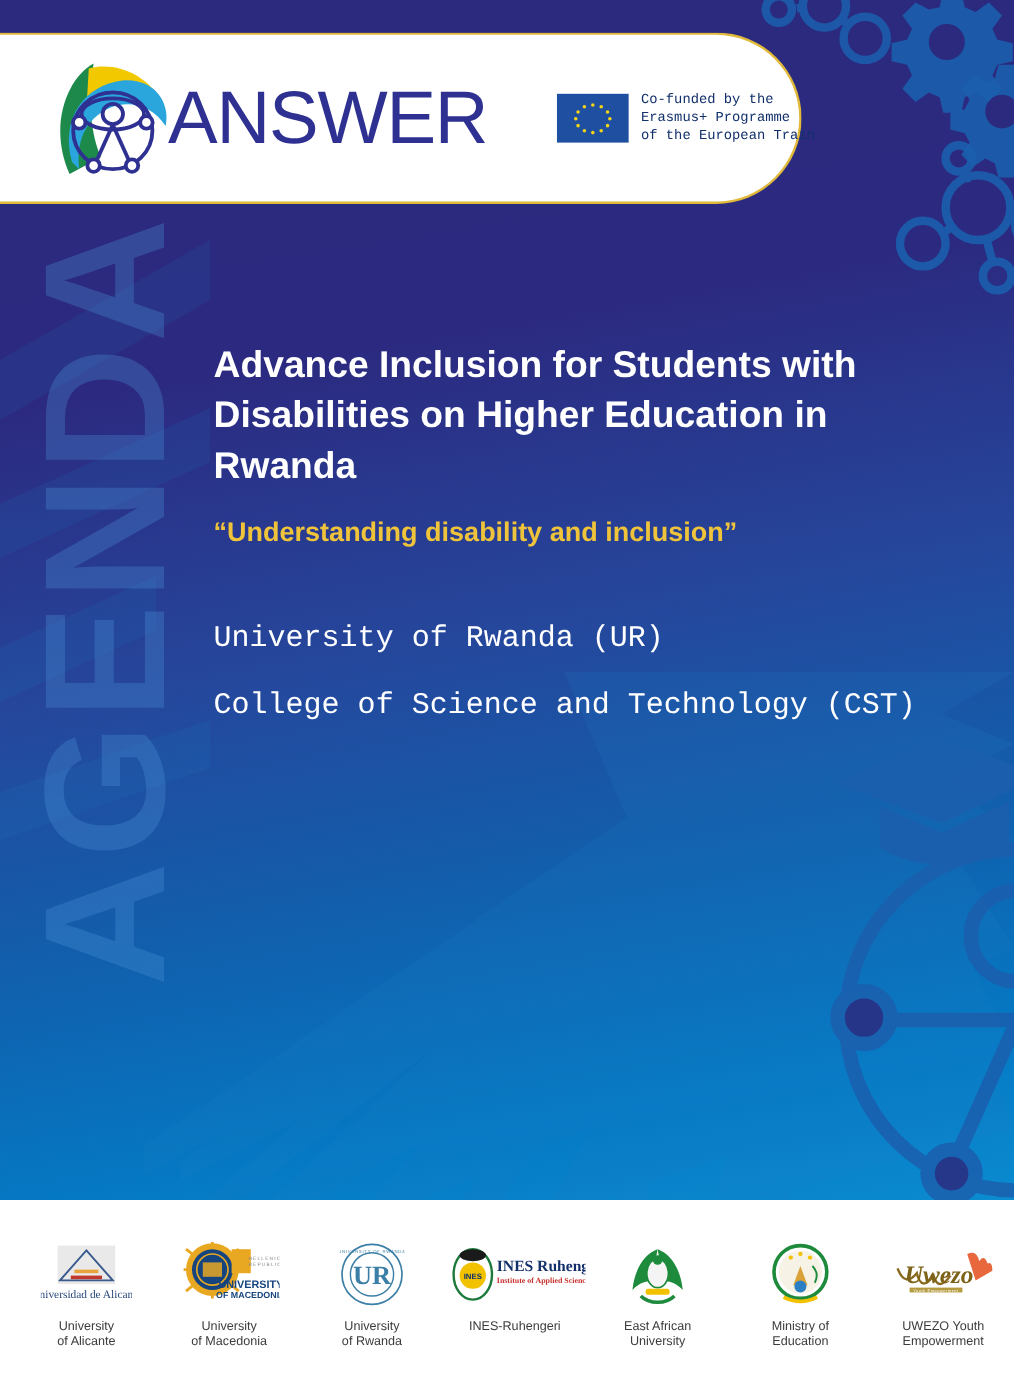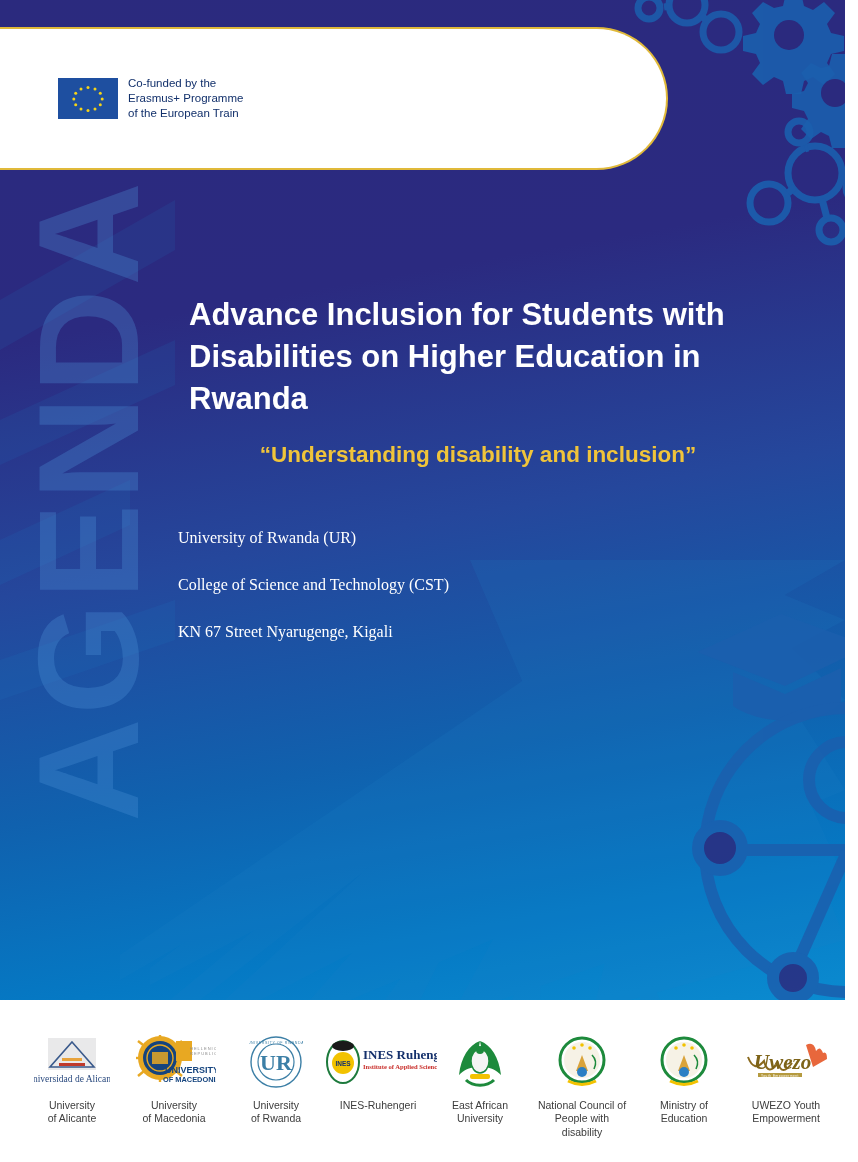--- a/index.html
+++ b/index.html
@@ -112,41 +112,41 @@
   }
 
   .eu-block {
     display: flex;
     align-items: center;
     margin-left: 58px;
   }
   .eu-flag { width: 60px; height: 41px; flex: 0 0 auto; }
   .eu-lines {
     margin-left: 10px;
-    font-family: Liberation Sans, sans-serif;
+    font-family: Liberation Mono, monospace;
     font-size: 11.5px;
     line-height: 1.32;
     color: #12306b;
     white-space: nowrap;
   }
 
   
   .content {
     position: absolute;
     left: 178px;
     top: 283px;
     width: 600px;
   }
   .main-title {
     font-family: "Liberation Sans", sans-serif;
     font-size: 31px;
     font-weight: 700;
     color: #ffffff;
     line-height: 1.36;
-    margin: 11px;
+    margin: 0;
     max-width: 540px;
   }
   .subtitle {
     font-family: "Liberation Sans", sans-serif;
     font-size: 24.5px;
     font-weight: 700;
     color: #f0c43a;
     margin: 27px 0 0 0;
     line-height: 1.3;
   }
@@ -155,38 +155,37 @@
     vertical-align: super;
     line-height: 0;
   }
   .theme {
     font-family: "Liberation Sans", sans-serif;
     font-size: 22.5px;
     font-weight: 700;
     color: #f0c43a;
     margin: 20px 0 0 0;
     line-height: 1.3;
-    text-align: center;
   }
   .dates {
     font-family: "Liberation Sans", sans-serif;
     font-size: 22px;
     font-weight: 600;
     color: #ffffff;
     margin: 64px 0 0 0;
     line-height: 1.3;
   }
   .venue {
     margin: 60px 0 0 0;
     padding: 0;
     list-style: none;
   }
   .venue li {
-    font-family: Liberation Serif, serif;
-    font-size: 16px;
+    font-family: Liberation Mono, monospace;
+    font-size: 25px;
     font-weight: 400;
     color: #ffffff;
     line-height: 1;
     margin-bottom: 31px;
   }
 
   
   .footer {
     position: absolute;
     left: 0;
@@ -293,20 +292,39 @@
         <circle cx="208" cy="378" r="20" fill="#2b2a7e"></circle>
       </g>
     </svg>
 
     <div class="agenda-wrap">
       <div class="agenda-text">AGENDA</div>
     </div>
 
     <div class="header-card">
 
+      <div class="answer-logo">
+        <svg class="answer-mark" viewBox="0 0 102 100">
+          <path d="M14,96 C-4,56 12,16 34,4 C30,30 30,58 40,82 Z" fill="#1d8a4c"></path>
+          <path d="M30,8 C54,2 78,14 90,34 C66,26 44,30 28,42 Z" fill="#f2c900"></path>
+          <path d="M16,86 C6,50 26,22 58,18 C88,16 98,40 94,56 C80,34 52,32 34,50 C24,60 20,74 22,92 Z" fill="#2ba6dd"></path>
+          <g fill="none" stroke="#2e3192" stroke-width="3.2">
+            <ellipse cx="50" cy="60" rx="33" ry="32"></ellipse>
+            <ellipse cx="50" cy="46" rx="26" ry="13"></ellipse>
+            <circle cx="50" cy="46" r="8.5"></circle>
+            <circle cx="22" cy="53" r="5.2" fill="#ffffff"></circle>
+            <circle cx="78" cy="53" r="5.2" fill="#ffffff"></circle>
+            <line x1="50" y1="55" x2="36" y2="86"></line>
+            <line x1="50" y1="55" x2="64" y2="86"></line>
+            <circle cx="34" cy="89" r="5.2" fill="#ffffff"></circle>
+            <circle cx="66" cy="89" r="5.2" fill="#ffffff"></circle>
+          </g>
+        </svg>
+        <span class="answer-word">ANSWER</span>
+      </div>
 
       <div class="eu-block">
         <svg class="eu-flag" viewBox="0 0 60 41">
           <rect width="60" height="41" fill="#1e4fa0"></rect>
           <g fill="#f5d417">
             <circle cx="30" cy="9.5" r="1.5"></circle>
             <circle cx="37" cy="11" r="1.5"></circle>
             <circle cx="42.3" cy="15.3" r="1.5"></circle>
             <circle cx="44.2" cy="21" r="1.5"></circle>
             <circle cx="42.3" cy="26.7" r="1.5"></circle>
@@ -330,21 +348,20 @@
     <div class="content">
       <h1 class="main-title">Advance Inclusion for Students with Disabilities on Higher Education in Rwanda</h1>
 
 
       <p class="theme">“Understanding disability and inclusion”</p>
 
 
       <ul class="venue">
         <li>University of Rwanda (UR)</li>
         <li>College of Science and Technology (CST)</li>
-        <li>KN 67 Street Nyarugenge, Kigali</li>
       </ul>
     </div>
   </div>
 
   <div class="footer">
 
     <div class="partner">
       <div class="partner-logo">
         <svg width="76" height="52" viewBox="0 0 76 52">
           <rect x="14" y="2" width="48" height="32" fill="#e9e9ea"></rect>
@@ -423,56 +440,37 @@
           <ellipse cx="29" cy="26" rx="9" ry="12" fill="#f4f4f4" stroke="#1d8a3c" stroke-width="1.4"></ellipse>
           <circle cx="29" cy="15" r="4" fill="#1d8a3c"></circle>
           <rect x="19" y="39" width="20" height="5" rx="2" fill="#f2c200"></rect>
           <path d="M15,45 C22,52 36,52 43,45" fill="none" stroke="#1d8a3c" stroke-width="3"></path>
         </svg>
       </div>
       <div class="partner-name">East African
 University</div>
     </div>
 
+
     <div class="partner">
       <div class="partner-logo">
         <svg width="56" height="54" viewBox="0 0 56 54">
           <circle cx="28" cy="25" r="22" fill="none" stroke="#1d8a3c" stroke-width="3"></circle>
           <circle cx="28" cy="25" r="18" fill="#f6f2e6"></circle>
           <g fill="#f2c200">
             <circle cx="20" cy="13" r="1.8"></circle>
               <circle cx="28" cy="10" r="1.8"></circle>
               <circle cx="36" cy="13" r="1.8"></circle>
           </g>
           <path d="M22,36 l6,-16 l6,16 z" fill="#d9a33a"></path>
           <circle cx="28" cy="37" r="5" fill="#2b7fc4"></circle>
           <path d="M38,20 q6,6 2,14" fill="none" stroke="#1d8a3c" stroke-width="1.6"></path>
           <path d="M14,46 q14,7 28,0" fill="none" stroke="#f2c200" stroke-width="3"></path>
         </svg>
       </div>
-      <div class="partner-name">National Council of
-People with disability</div>
-    </div>
-
-    <div class="partner">
-      <div class="partner-logo">
-        <svg width="56" height="54" viewBox="0 0 56 54">
-          <circle cx="28" cy="25" r="22" fill="none" stroke="#1d8a3c" stroke-width="3"></circle>
-          <circle cx="28" cy="25" r="18" fill="#f6f2e6"></circle>
-          <g fill="#f2c200">
-            <circle cx="20" cy="13" r="1.8"></circle>
-              <circle cx="28" cy="10" r="1.8"></circle>
-              <circle cx="36" cy="13" r="1.8"></circle>
-          </g>
-          <path d="M22,36 l6,-16 l6,16 z" fill="#d9a33a"></path>
-          <circle cx="28" cy="37" r="5" fill="#2b7fc4"></circle>
-          <path d="M38,20 q6,6 2,14" fill="none" stroke="#1d8a3c" stroke-width="1.6"></path>
-          <path d="M14,46 q14,7 28,0" fill="none" stroke="#f2c200" stroke-width="3"></path>
-        </svg>
-      </div>
       <div class="partner-name">Ministry of
 Education</div>
     </div>
 
     <div class="partner">
       <div class="partner-logo">
         <svg width="88" height="50" viewBox="0 0 88 50">
           <g fill="none" stroke="#8a6a1e" stroke-width="2">
             <path d="M6,20 q6,16 16,4 q4,16 14,2 q4,14 14,0"></path>
           </g>

